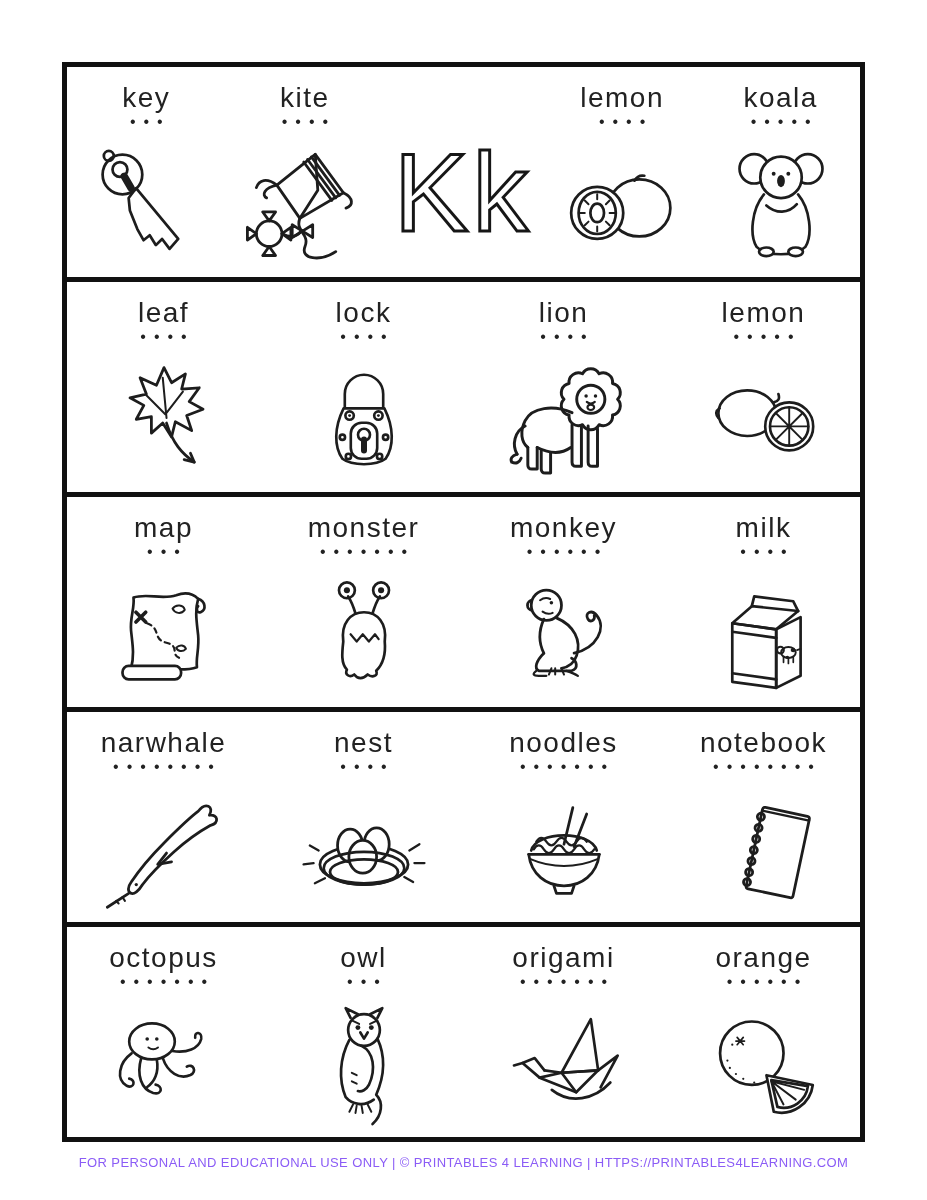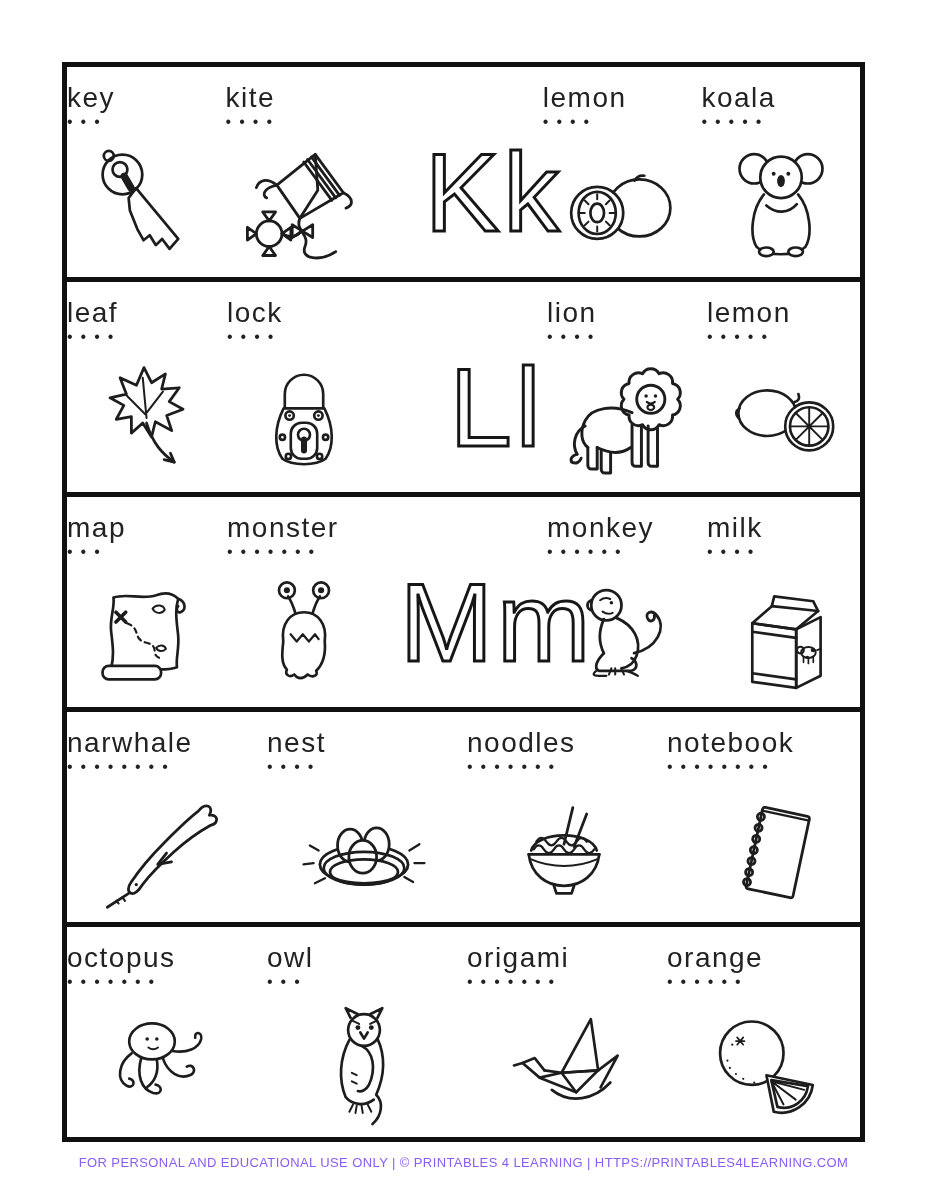--- a/index.html
+++ b/index.html
@@ -8,21 +8,21 @@
     font-family:"Liberation Sans",sans-serif;color:#1d1d1d;
     position:relative;overflow:hidden;
   }
   .sheet{
     margin:62px 0 0 62px;width:793px;
     border:5px solid #111111;background:#ffffff;
   }
   .row{height:210px;display:flex;}
   .row + .row{border-top:5px solid #111111;gap:7px;}
   .cell{
-    flex:1 1 0;display:flex;flex-direction:column;align-items:flex-start;
+    flex:1 1 0;display:flex;flex-direction:column;align-items:center;
     padding-top:16px;min-width:0;
   }
   .word{
     font-size:28px;line-height:30px;letter-spacing:1.5px;color:#222222;
     white-space:nowrap;
   }
   .dots{
     font-size:16px;line-height:14px;letter-spacing:8px;margin-right:-8px;
     margin-top:2px;color:#222222;white-space:nowrap;
   }
@@ -140,25 +140,20 @@
             <circle cx="38" cy="48" r="1.2" fill="#1d1d1d" stroke="none"></circle>
           <circle cx="62" cy="48" r="3.5"></circle>
             <circle cx="62" cy="48" r="1.2" fill="#1d1d1d" stroke="none"></circle>
           <circle cx="32" cy="66" r="2.2"></circle>
             <circle cx="68" cy="66" r="2.2"></circle>
           <circle cx="37" cy="82" r="2.2"></circle>
             <circle cx="63" cy="82" r="2.2"></circle>
         </svg>
       </div>
     </div>
-    <div class="cell letter-cell">
-      <svg class="letter-svg" width="220" height="140" viewBox="0 0 220 140">
-        <text x="110" y="116" text-anchor="middle">Ll</text>
-      </svg>
-    </div>
     <div class="cell">
       <div class="word">lion</div>
       <div class="dots">••••</div>
       <div class="art">
         <svg width="148" height="134" viewBox="0 0 100 100">
           <path d="M90 36 A7 7 0 0 1 86.2 47.8 A7 7 0 0 1 76.2 55 A7 7 0 0 1 63.8 55 A7 7 0 0 1 53.8 47.8 A7 7 0 0 1 50 36 A7 7 0 0 1 53.8 24.2 A7 7 0 0 1 63.8 17 A7 7 0 0 1 76.2 17 A7 7 0 0 1 86.2 24.2 A7 7 0 0 1 90 36 Z"></path>
           <circle cx="70" cy="36" r="10.5" fill="#ffffff"></circle>
           <circle cx="66.5" cy="33.5" r="1.3" fill="#1d1d1d" stroke="none"></circle>
           <circle cx="73.5" cy="33.5" r="1.3" fill="#1d1d1d" stroke="none"></circle>
           <path d="M67 38 q3 2.5 6 0" stroke-width="1.6"></path>
@@ -210,25 +205,20 @@
           <path d="M33 57 C31 42 39 33 50 33 C61 33 69 42 67 57 C68 68 65 76 60 81 C62 85 57 87 53 84 C49 88 45 88 42 84 C38 87 34 84 36 80 C31 75 32 66 33 57 Z"></path>
           <path d="M39 51 l5 6 l5 -6 l5 6 l5 -6 l3 4" stroke-width="1.8"></path>
           <path d="M43 34 C41 27 39 23 37 20 M57 34 C59 27 61 23 63 20"></path>
           <circle cx="36" cy="15" r="6.5"></circle>
             <circle cx="36" cy="15" r="2.5" fill="#1d1d1d" stroke="none"></circle>
           <circle cx="64" cy="15" r="6.5"></circle>
             <circle cx="64" cy="15" r="2.5" fill="#1d1d1d" stroke="none"></circle>
         </svg>
       </div>
     </div>
-    <div class="cell letter-cell">
-      <svg class="letter-svg" width="220" height="140" viewBox="0 0 220 140">
-        <text x="110" y="116" text-anchor="middle">Mm</text>
-      </svg>
-    </div>
     <div class="cell">
       <div class="word">monkey</div>
       <div class="dots">••••••</div>
       <div class="art">
         <svg width="130" height="126" viewBox="0 0 100 100">
           <circle cx="25" cy="28" r="4"></circle>
           <circle cx="36" cy="28" r="12" fill="#ffffff"></circle>
           <path d="M31 24 q4 -3 8 -1 M33 33 q4 3 8 1" stroke-width="1.6"></path>
           <circle cx="40" cy="26" r="1.4" fill="#1d1d1d" stroke="none"></circle>
           <path d="M44 38 C58 44 64 56 60 68 C58 74 54 77 48 78"></path>

